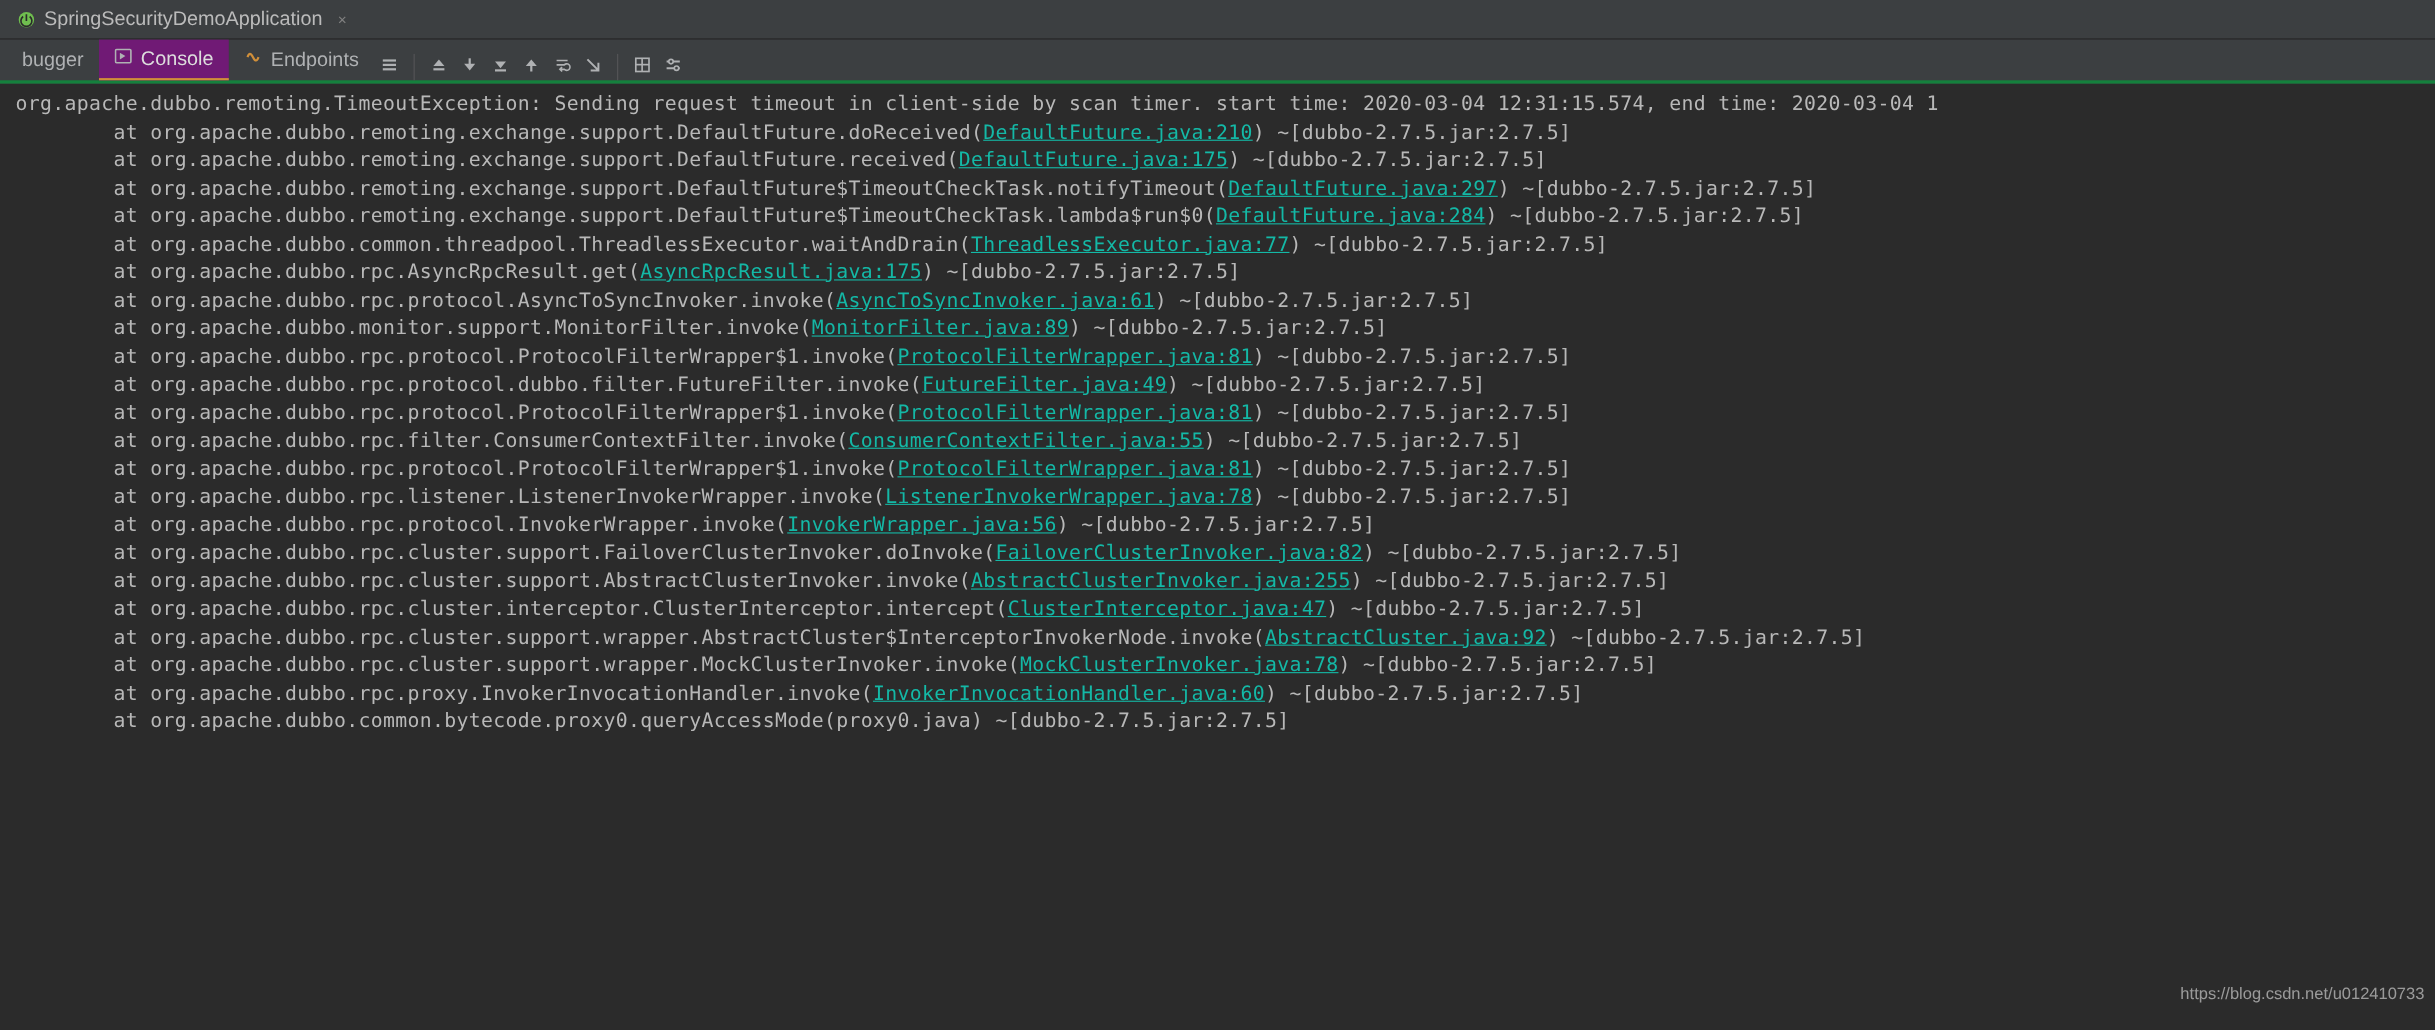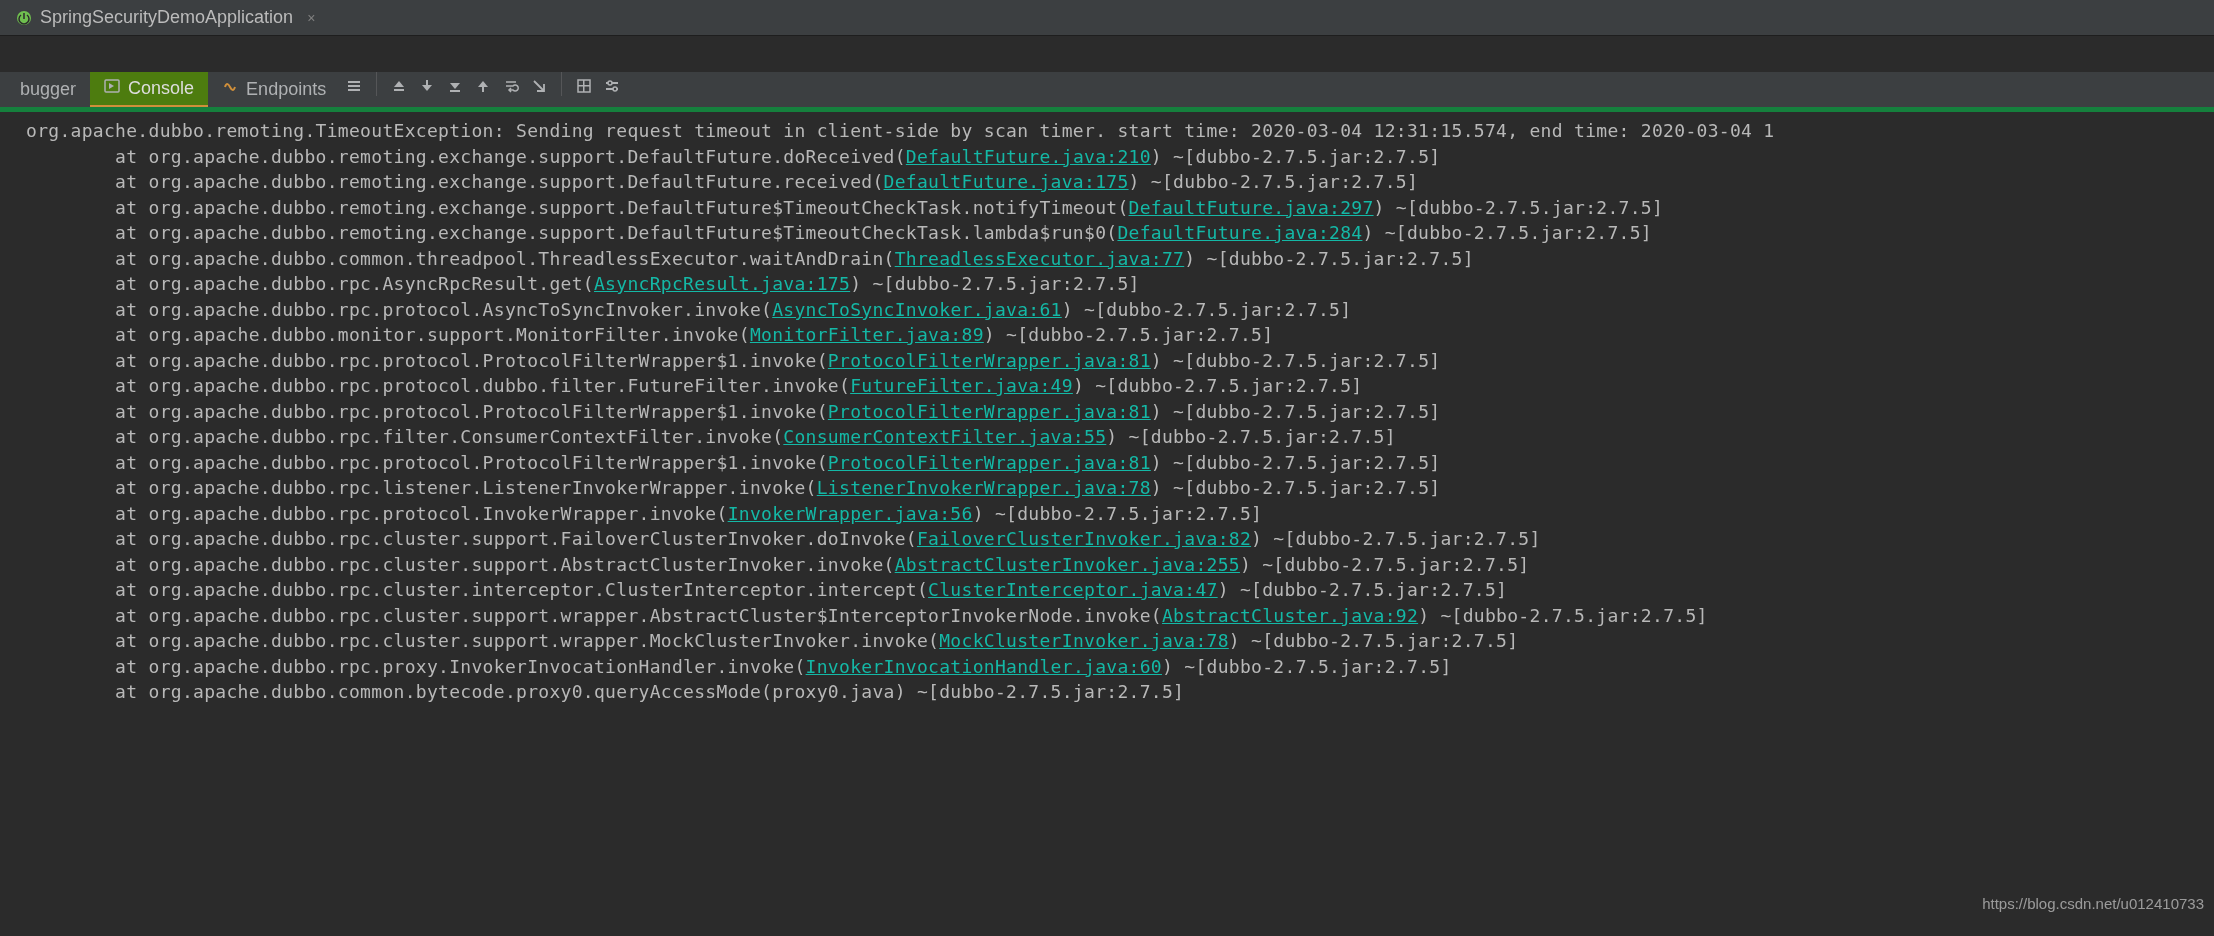--- a/index.html
+++ b/index.html
@@ -38,40 +38,39 @@
     font-size: 13px;
     font-weight: bold;
   }
   .close-x {
     color: #808080;
     font-size: 14px;
     margin-left: 6px;
   }
   .tool-bar {
     display: flex;
-    align-items: flex-start;
+    align-items: flex-end;
     background: #3c3f41;
-    border-bottom: 5px solid #15803d;
+    border-bottom: 3px solid #15803d;
     height: 40px;
     padding: 0 6px;
     font-family: "Segoe UI", -apple-system, sans-serif;
-    margin-top: 36px;
   }
   .tool-tab {
     display: flex;
     align-items: center;
     gap: 8px;
     padding: 0 14px;
     height: 100%;
     color: #afb1b3;
     cursor: pointer;
     font-size: 18px;
   }
   .tool-tab.active {
-    background: #4d7c0f;
+    background: #701a75;
     border-bottom: 2px solid #d08f3a;
     color: #dddddd;
   }
   .tool-tab svg, .tool-btn svg { width: 16px; height: 16px; }
   .sep {
     width: 1px; height: 24px; background: #555658; margin: 0 8px;
   }
   .tool-btn {
     width: 28px; height: 28px;
     display: inline-flex;
@@ -80,21 +79,20 @@
     cursor: pointer;
   }
   .console {
     padding: 6px 0 6px 14px;
     white-space: pre;
     line-height: 25.5px;
     color: #b8b8b8;
     font-weight: 500;
     letter-spacing: 0.3px;
     overflow: hidden;
-    margin-left: 12px;
   }
   .link {
     color: #14b8a6;
     text-decoration: underline;
     cursor: pointer;
   }
   .watermark {
     position: absolute;
     right: 10px;
     bottom: 24px;

